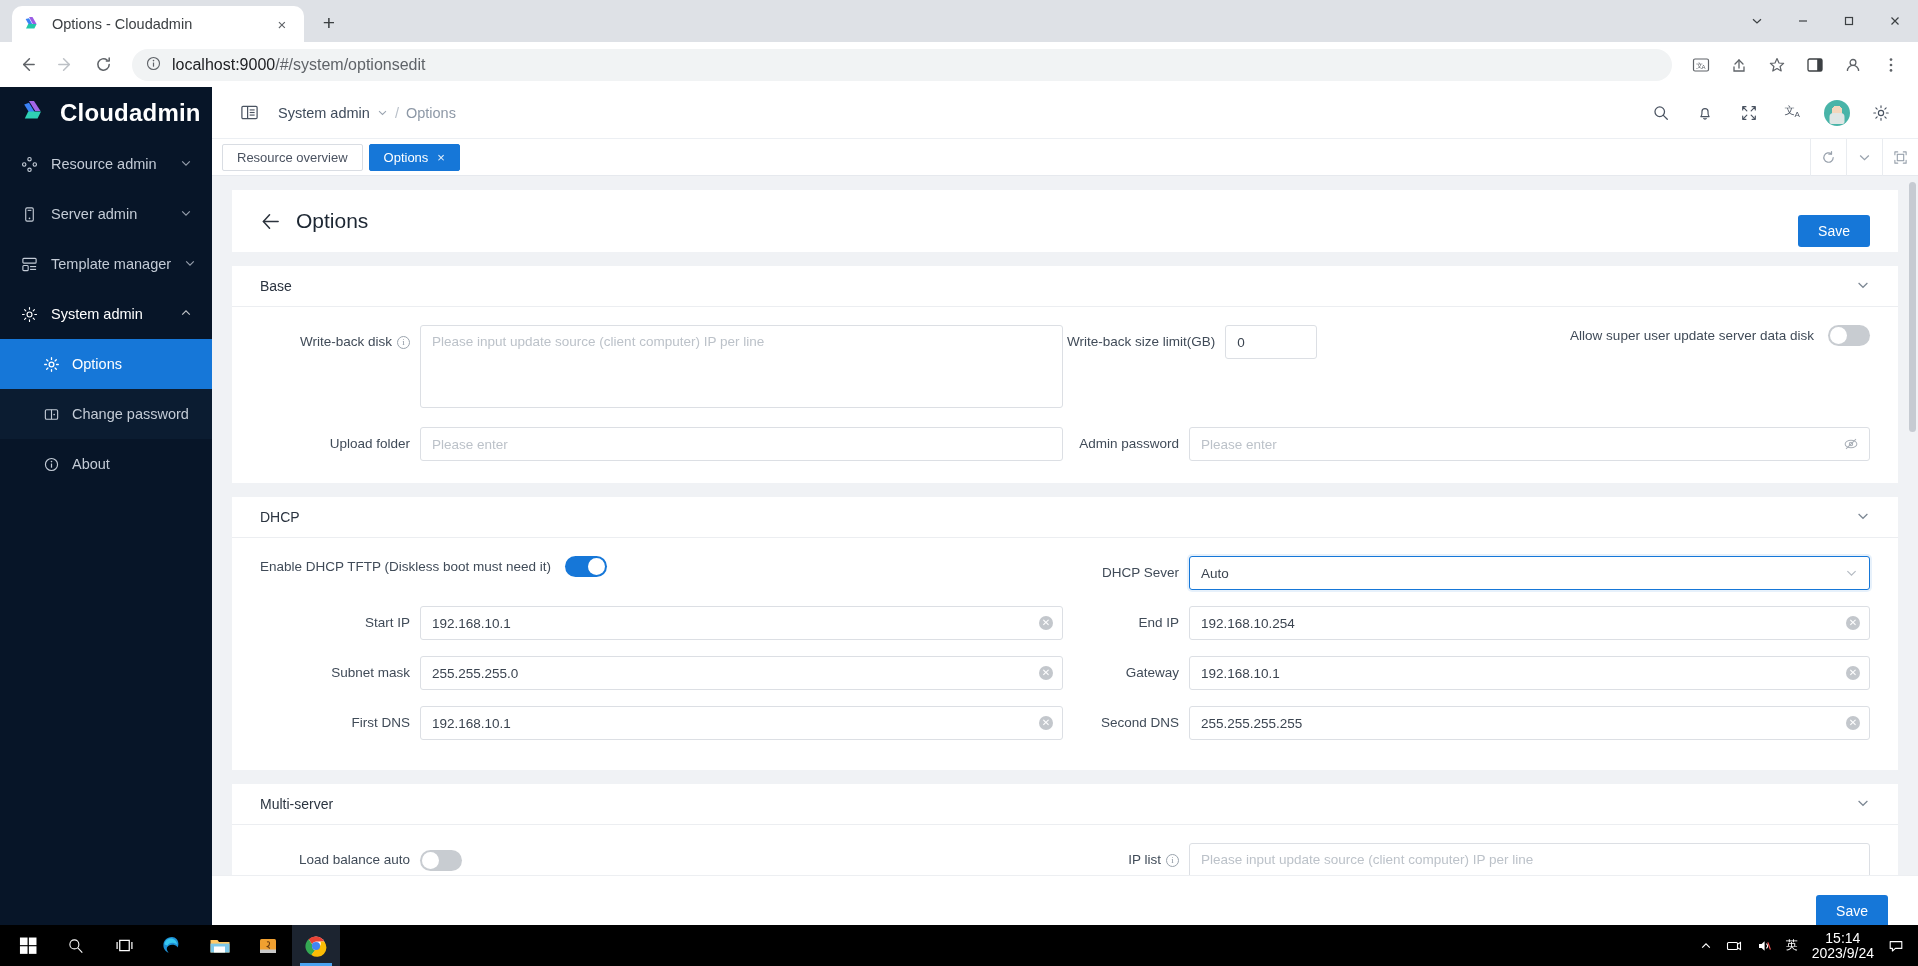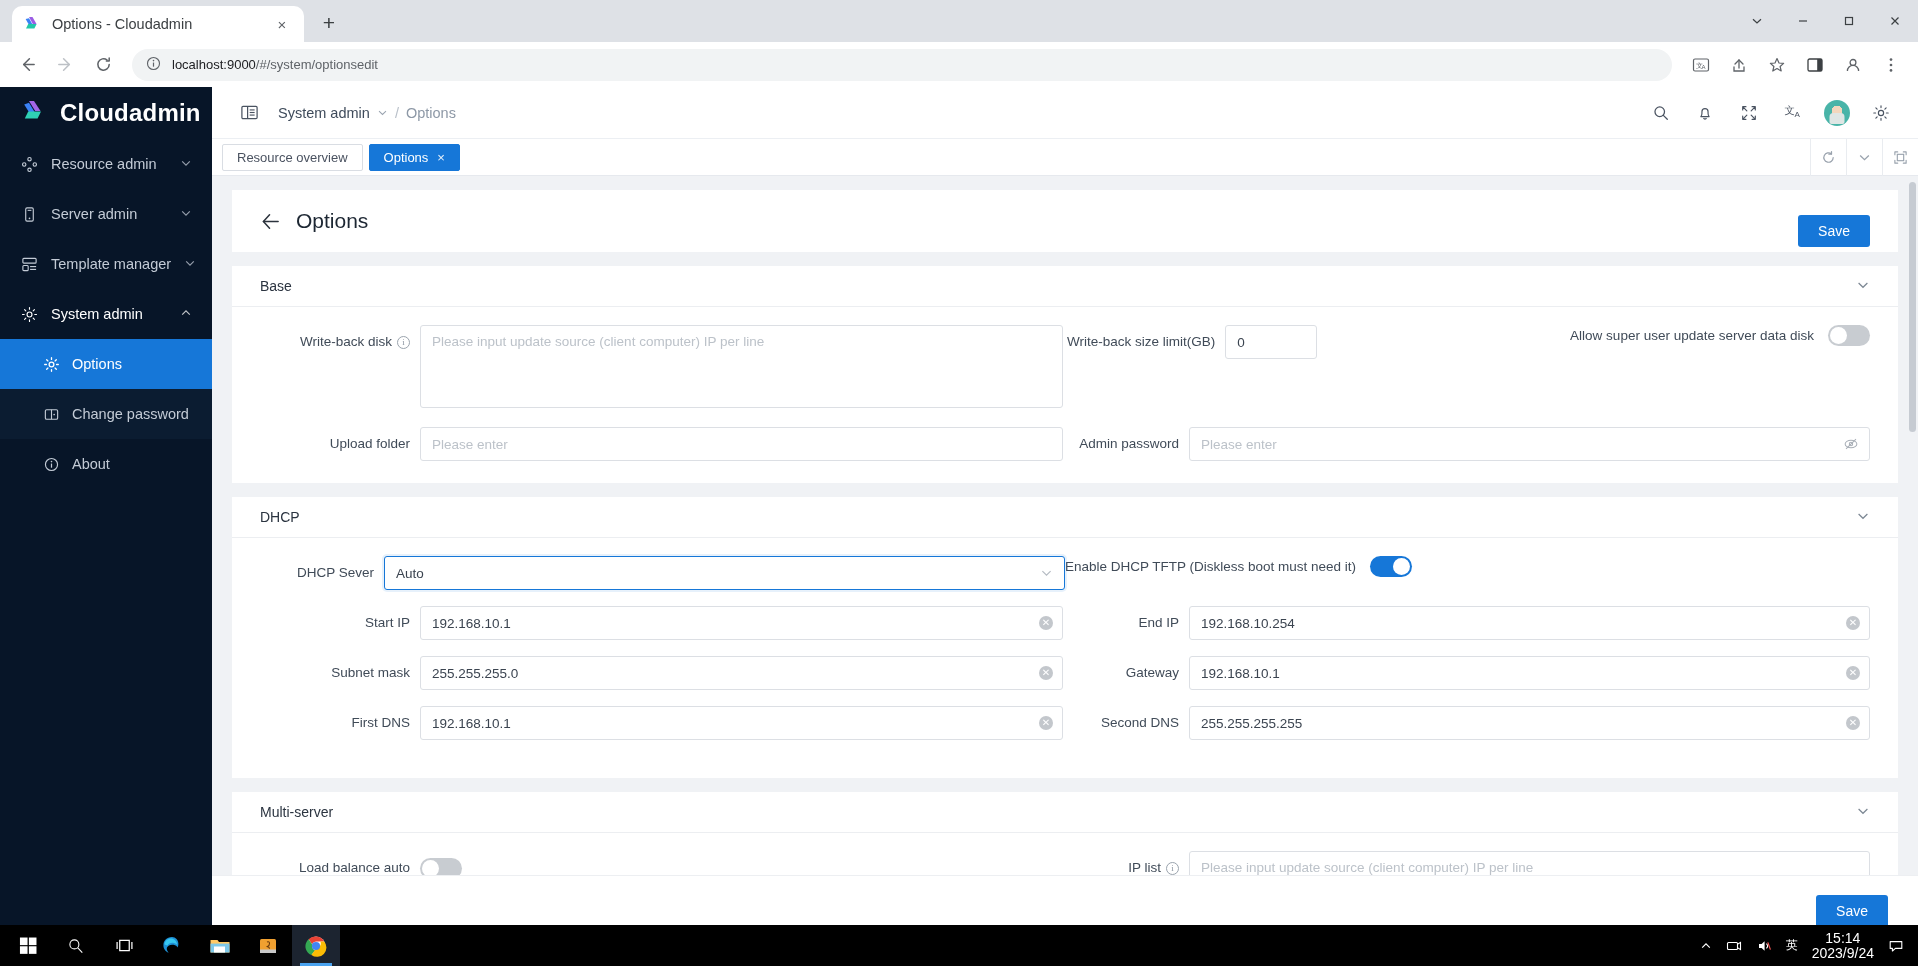--- a/index.html
+++ b/index.html
@@ -56,21 +56,21 @@
     width: 34px; height: 34px; border-radius: 50%;
     display: flex; align-items: center; justify-content: center;
     color: #5f6368; flex: none;
   }
   .tb-icon.fwd { color: #bdc1c6; }
   .omnibox {
     flex: 1; height: 32px; background: #f1f3f4; border-radius: 16px;
     display: flex; align-items: center; padding: 0 14px; gap: 11px;
     margin: 0 8px; min-width: 0;
   }
-  .omnibox .url { font-size: 13px; color: #202124; white-space: nowrap; }
+  .omnibox .url { font-size: 16px; color: #202124; white-space: nowrap; }
   .omnibox .url .scheme { color: #5f6368; }
 
   
   .app { display: flex; height: 838px; width: 100%; background:#f0f2f5; }
 
   
   .sidebar { width: 212px; flex: none; background: #071528; color: #cfd8e3; }
   .logo-row {
     height: 52px; display: flex; align-items: center; gap: 12px;
     padding-left: 22px;
@@ -640,39 +640,39 @@
             <span class="ttl">DHCP</span>
             <span class="chev">
               <svg width="14" height="14" viewBox="0 0 14 14">
                   <path d="M2.6 5 L7 9.3 L11.4 5" fill="none" stroke="currentColor" stroke-width="1.2"></path>
                 </svg>
             </span>
           </div>
           <div class="card-body">
 
             <div class="frow">
+              <div class="fcol left">
+                <span class="inline-row">
+                  <span class="inline-label">Enable DHCP TFTP (Diskless boot must need it)</span>
+                  <span class="switch on">
+                      <span class="knob"></span>
+                    </span>
+                </span>
+              </div>
               <div class="fcol right">
                 <span class="flabel w120">DHCP Sever</span>
                 <span class="fctl inp-wrap">
                   <input class="inp focused" readonly="" value="Auto" style="">
                   <span class="sel-chev">
                     <svg width="13" height="13" viewBox="0 0 13 13">
                         <path d="M2.4 4.6 L6.5 8.6 L10.6 4.6" fill="none" stroke="currentColor" stroke-width="1.2"></path>
                       </svg>
                   </span>
                 </span>
               </div>
-              <div class="fcol left">
-                <span class="inline-row">
-                  <span class="inline-label">Enable DHCP TFTP (Diskless boot must need it)</span>
-                  <span class="switch on">
-                      <span class="knob"></span>
-                    </span>
-                </span>
-              </div>
             </div>
 
             <div class="frow">
               <div class="fcol left">
                 <span class="flabel w160">Start IP</span>
                 <span class="fctl inp-wrap">
                   <input class="inp" value="192.168.10.1" style="">
                   <span class="clear-x">✕</span>
                 </span>
               </div>
@@ -695,21 +695,21 @@
               </div>
               <div class="fcol right">
                 <span class="flabel w120">Gateway</span>
                 <span class="fctl inp-wrap">
                   <input class="inp" value="192.168.10.1" style="">
                   <span class="clear-x">✕</span>
                 </span>
               </div>
             </div>
 
-            <div class="frow" style="margin-bottom:16px;">
+            <div class="frow" style="margin-bottom:8px;">
               <div class="fcol left">
                 <span class="flabel w160">First DNS</span>
                 <span class="fctl inp-wrap">
                   <input class="inp" value="192.168.10.1" style="">
                   <span class="clear-x">✕</span>
                 </span>
               </div>
               <div class="fcol right">
                 <span class="flabel w120">Second DNS</span>
                 <span class="fctl inp-wrap">

